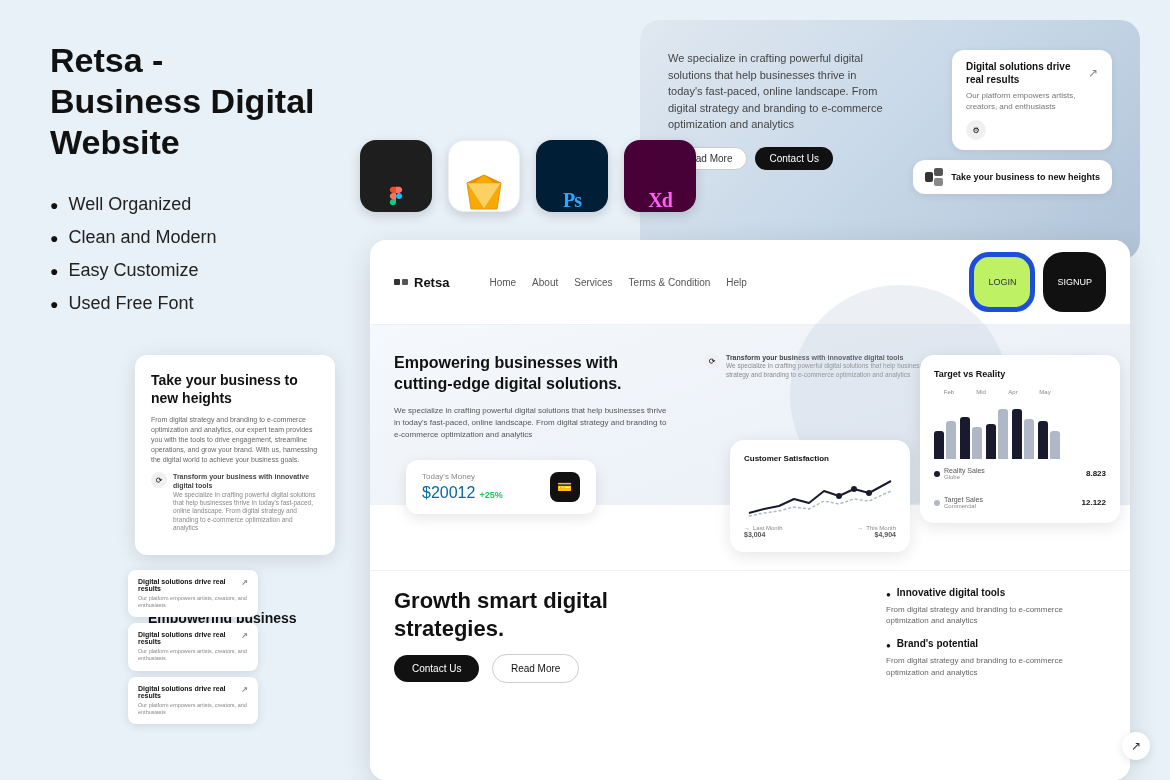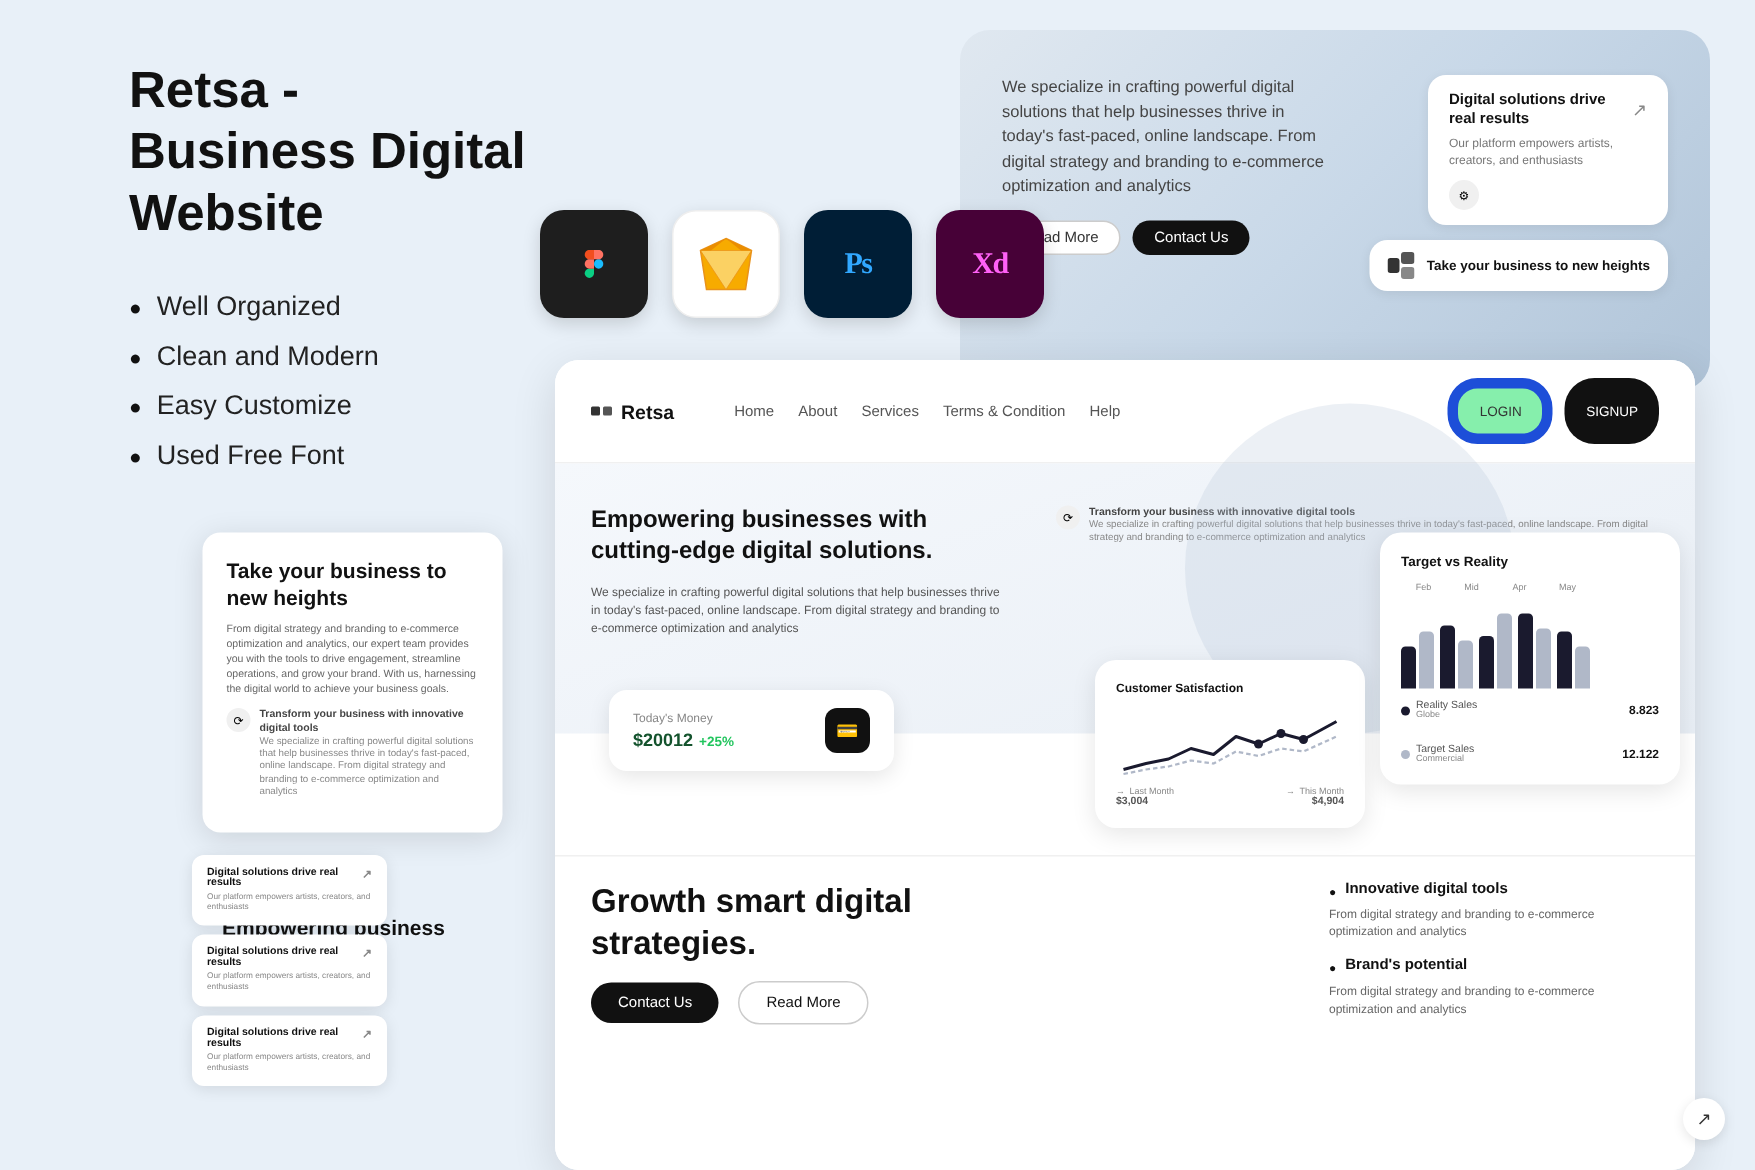--- a/index.html
+++ b/index.html
@@ -15,21 +15,20 @@
     
     .left-panel {
       position: absolute;
       left: 0; top: 0;
       width: 370px;
       height: 780px;
       padding: 40px 50px;
       display: flex;
       flex-direction: column;
       justify-content: flex-start;
-      margin-left: 36px;
     }
 
     .main-title {
       font-size: 34px;
       font-weight: 800;
       line-height: 1.2;
       color: #111;
       margin-bottom: 32px;
       max-width: 280px;
     }
@@ -64,21 +63,21 @@
       display: flex;
       gap: 16px;
       z-index: 10;
     }
 
     .tool-icon {
       width: 72px;
       height: 72px;
       border-radius: 16px;
       display: flex;
-      align-items: center;
+      align-items: flex-end;
       justify-content: center;
       font-size: 28px;
       font-weight: bold;
       color: white;
       box-shadow: 0 4px 12px rgba(0,0,0,0.15);
     }
 
     .tool-figma { background: #1e1e1e; }
     .tool-ps { background: #001e36; }
     .tool-xd { background: #470137; }
@@ -252,24 +251,24 @@
       color: #555;
       cursor: pointer;
     }
 
     .nav-actions {
       display: flex;
       gap: 8px;
     }
 
     .btn-login {
-      border: 7px solid #1d4ed8;
-      background: #86efac;
+      border: 5px solid #1d4ed8;
+      background: #bef264;
       border-radius: 20px;
-      padding: 10px 14px;
+      padding: 20px 14px;
       font-size: 9px;
       cursor: pointer;
       color: #333;
     }
 
     .btn-signup {
       background: #111;
       border: none;
       border-radius: 20px;
       padding: 4px 14px;
@@ -765,21 +764,21 @@
     </div>
 
     <div style="position:absolute;right:120px;top:-40px;width:220px;height:220px;border-radius:50%;background:rgba(180,195,215,0.25);pointer-events:none;"></div>
   </div>
 
   <div style="position:absolute;left:36px;top:220px;z-index:8;">
     <div style="background:white;border-radius:12px;padding:12px 16px;box-shadow:0 4px 14px rgba(0,0,0,0.1);display:flex;align-items:center;justify-content:space-between;width:190px;">
       <div>
         <div style="font-size:8px;color:#888;margin-bottom:3px;">Today's Money</div>
         <div style="display:flex;align-items:baseline;gap:4px;">
-          <span style="font-size:12px;font-weight:700;color:#14532d;">$20012</span>
+          <span style="font-size:16px;font-weight:400;color:#0369a1;">$20012</span>
           <span style="font-size:9px;color:#22c55e;font-weight:600;">+25%</span>
         </div>
       </div>
       <div style="width:30px;height:30px;background:#111;border-radius:8px;display:flex;align-items:center;justify-content:center;color:white;font-size:12px;">💳</div>
     </div>
   </div>
 
   <div class="bottom-section" style="position:absolute;bottom:0;left:0;right:0;height:210px;">
     <div class="bottom-left">
       <div class="growth-title">

